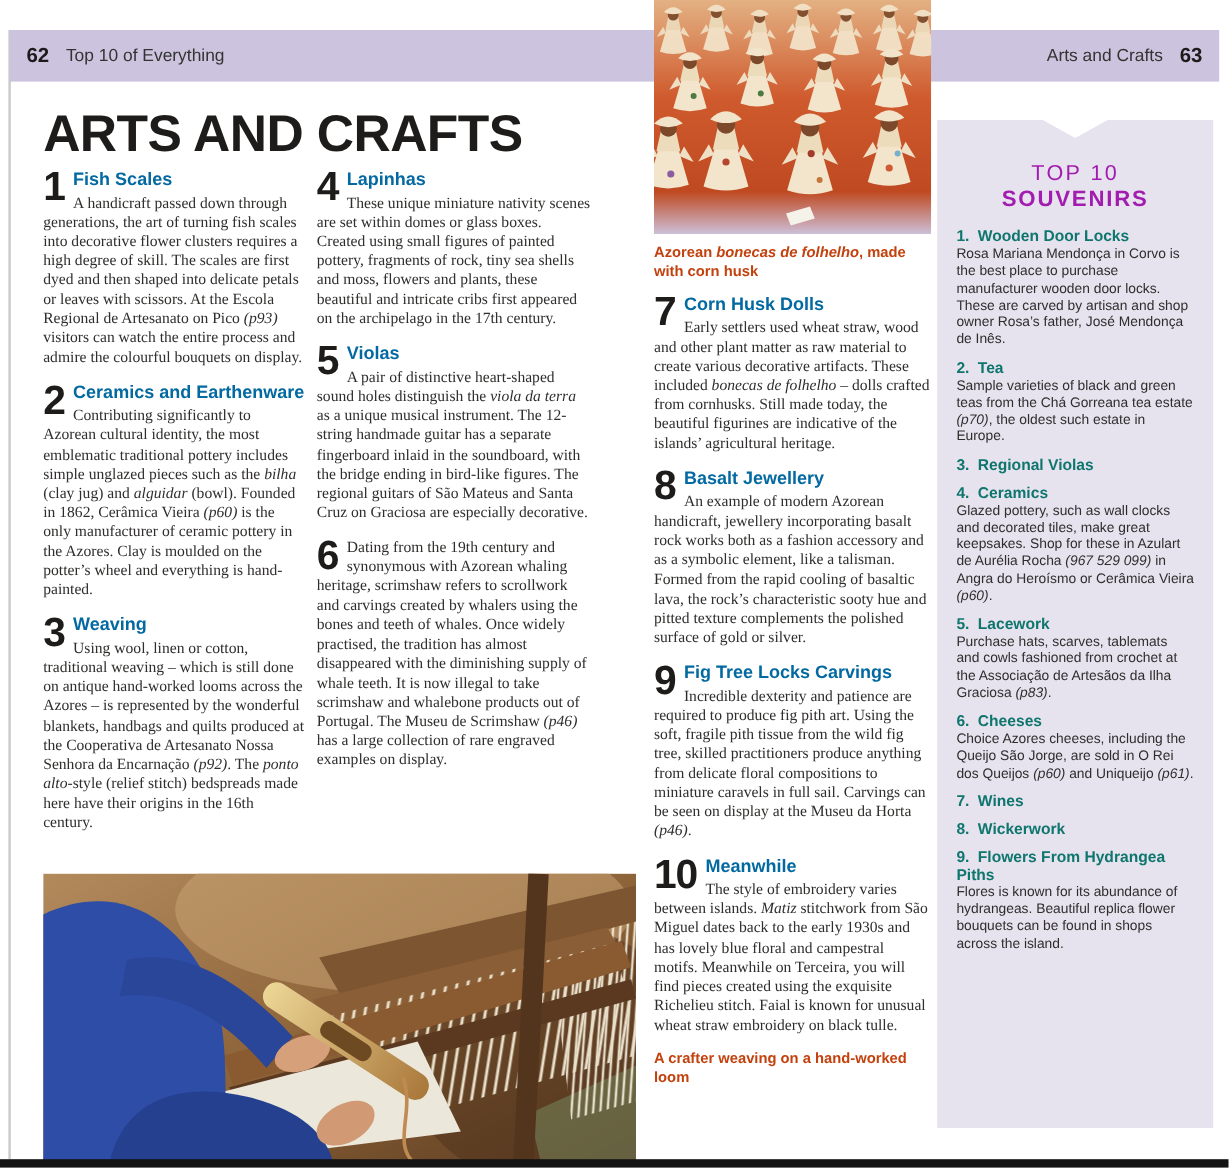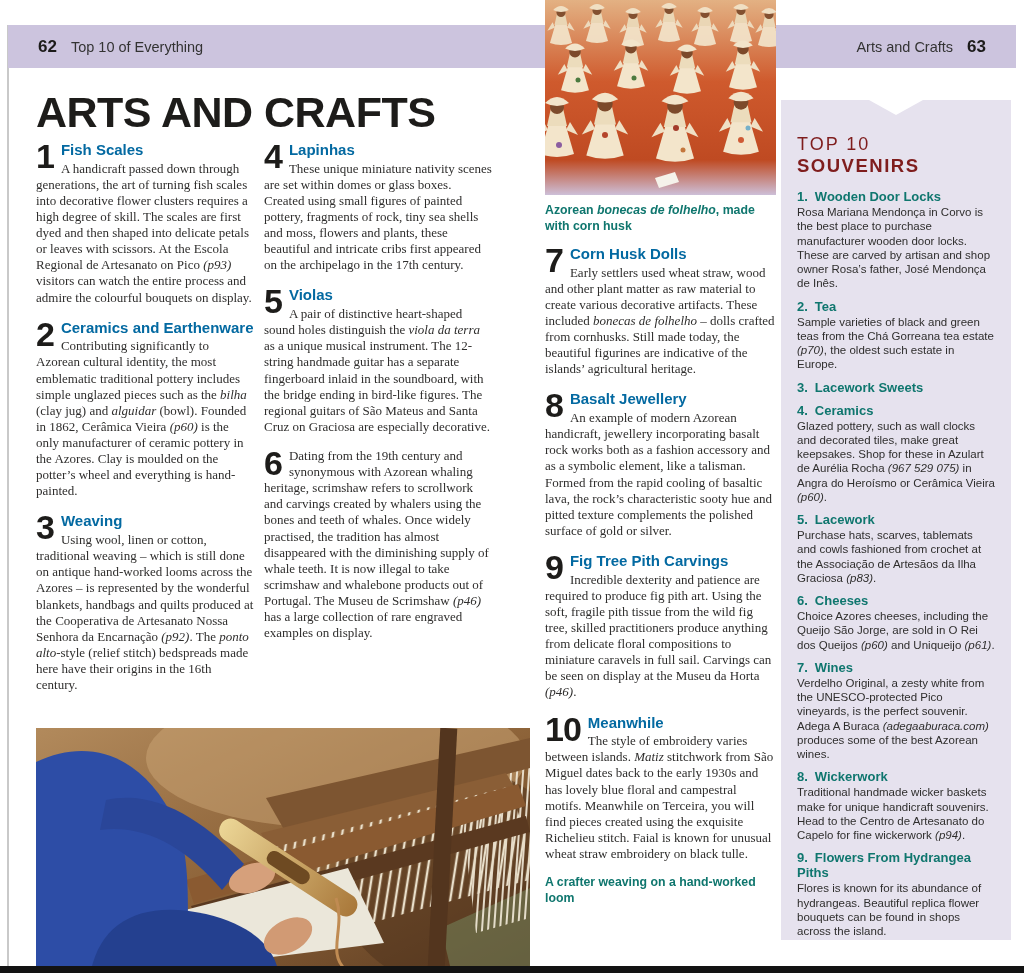--- a/index.html
+++ b/index.html
@@ -2,49 +2,49 @@
 <html><head>
 <meta charset="utf-8">
 <style>
   html,body{margin:0;padding:0;background:#ffffff;}
   .page{position:relative;width:1024px;height:978px;background:#ffffff;
         font-family:"Liberation Sans",sans-serif;overflow:hidden;color:#2f2e2d;}
   
   .edge-left{position:absolute;left:7px;top:25px;width:2px;height:941px;background:#c9c9c9;}
   .bottom-bar{position:absolute;left:0;top:966px;width:1024px;height:7px;background:#131313;}
   .band{position:absolute;left:8px;top:25px;width:1008px;height:43px;background:#ccc4de;
-        display:flex;align-items:center;justify-content:space-between;padding:0 30px;box-sizing:border-box;}
+        display:flex;align-items:center;justify-content:space-between;padding:0 14px;box-sizing:border-box;}
   .band .pnum{font-weight:bold;font-size:17px;color:#1c1b1a;}
   .band .sect{font-size:14.5px;color:#333;}
   .band .side{display:flex;align-items:center;gap:14px;}
   
   .title{position:absolute;left:36px;top:88px;font-size:43px;font-weight:bold;
          letter-spacing:-0.5px;color:#1d1c1a;margin:0;}
   
   .col{position:absolute;box-sizing:border-box;}
   .col1{left:36px;top:141px;width:218px;}
   .col2{left:264px;top:141px;width:230px;}
   .col3{left:545px;top:203px;width:231px;}
   .item{margin-bottom:13px;}
   .item .num{float:left;font-size:34px;line-height:26px;font-weight:bold;color:#1d1c1a;
              margin:2px 7px 0 0;letter-spacing:-1px;}
   .item h3{margin:0 0 2px 0;font-size:15px;line-height:1.18;color:#0369a1;}
   .item p{margin:0;font-size:13px;line-height:1.24;font-family:Liberation Serif, serif;}
-  .caption{font-size:12.3px;font-weight:bold;line-height:1.3;color:#0f766e;}
+  .caption{font-size:12.3px;font-weight:bold;line-height:1.3;color:#c2410c;}
   .cap-top{margin:0 0 10px 0;}
   .cap-bottom{margin:12px 0 0 0;}
   
   .photo-dolls{position:absolute;left:545px;top:0;width:231px;height:195px;}
   .photo-loom{position:absolute;left:36px;top:728px;width:494px;height:242px;}
   
   .sidebar{position:absolute;left:781px;top:100px;width:230px;height:840px;background:#e6e2ee;
            box-sizing:border-box;padding:30px 16px 10px 16px;overflow:hidden;}
   .notch{position:absolute;top:0;left:50%;transform:translateX(-50%);width:0;height:0;
          border-left:27px solid transparent;border-right:27px solid transparent;border-top:15px solid #ffffff;}
-  .sb-title{text-align:left;margin:4px 0 12px 0;color:#7f1d1d;}
+  .sb-title{text-align:center;margin:4px 0 12px 0;color:#a21caf;}
   .sb-title .l1{display:block;font-size:18px;letter-spacing:2px;font-weight:normal;}
   .sb-title .l2{display:block;font-size:18.5px;letter-spacing:1.5px;font-weight:bold;}
   .sb-entry h4{margin:8px 0 1px 0;font-size:13px;color:#0f766e;}
   .sb-entry h4 .n{margin-right:7px;}
   .sb-entry p{margin:0;font-size:11.5px;line-height:1.24;}
   i{font-style:italic;}
 </style>
 </head>
 <body>
 
@@ -160,21 +160,21 @@
       <h3>Corn Husk Dolls</h3>
       <p>Early settlers used wheat straw, wood and other plant matter as raw material to create various decorative artifacts. These included <i>bonecas de folhelho</i> – dolls crafted from cornhusks. Still made today, the beautiful figurines are indicative of the islands’ agricultural heritage.</p>
     </div>
     <div class="item">
       <span class="num">8</span>
       <h3>Basalt Jewellery</h3>
       <p>An example of modern Azorean handicraft, jewellery incorporating basalt rock works both as a fashion accessory and as a symbolic element, like a talisman. Formed from the rapid cooling of basaltic lava, the rock’s characteristic sooty hue and pitted texture complements the polished surface of gold or silver.</p>
     </div>
     <div class="item">
       <span class="num">9</span>
-      <h3>Fig Tree Pith Carvings</h3>
+      <h3>Fig Tree Locks Carvings</h3>
       <p>Incredible dexterity and patience are required to produce fig pith art. Using the soft, fragile pith tissue from the wild fig tree, skilled practitioners produce anything from delicate floral compositions to miniature caravels in full sail. Carvings can be seen on display at the Museu da Horta <i>(p46)</i>.</p>
     </div>
     <div class="item">
       <span class="num">10</span>
       <h3>Meanwhile</h3>
       <p>The style of embroidery varies between islands. <i>Matiz</i> stitchwork from São Miguel dates back to the early 1930s and has lovely blue floral and campestral motifs. Meanwhile on Terceira, you will find pieces created using the exquisite Richelieu stitch. Faial is known for unusual wheat straw embroidery on black tulle.</p>
     </div>
     <p class="caption cap-bottom">A crafter weaving on a hand-worked loom</p>
   </section>
 
@@ -187,41 +187,39 @@
 
     <div class="sb-entry">
       <h4><span class="n">1.</span><span>Wooden Door Locks</span></h4>
       <p>Rosa Mariana Mendonça in Corvo is the best place to purchase manufacturer wooden door locks. These are carved by artisan and shop owner Rosa’s father, José Mendonça de Inês.</p>
     </div>
     <div class="sb-entry">
       <h4><span class="n">2.</span><span>Tea</span></h4>
       <p>Sample varieties of black and green teas from the Chá Gorreana tea estate <i>(p70)</i>, the oldest such estate in Europe.</p>
     </div>
     <div class="sb-entry">
-      <h4><span class="n">3.</span><span>Lacework Sweets</span></h4>
+      <h4><span class="n">3.</span><span>Regional Violas</span></h4>
     </div>
     <div class="sb-entry">
       <h4><span class="n">4.</span><span>Ceramics</span></h4>
-      <p>Glazed pottery, such as wall clocks and decorated tiles, make great keepsakes. Shop for these in Azulart de Aurélia Rocha <i>(967 529 075)</i> in Angra do Heroísmo or Cerâmica Vieira <i>(p60)</i>.</p>
+      <p>Glazed pottery, such as wall clocks and decorated tiles, make great keepsakes. Shop for these in Azulart de Aurélia Rocha <i>(967 529 099)</i> in Angra do Heroísmo or Cerâmica Vieira <i>(p60)</i>.</p>
     </div>
     <div class="sb-entry">
       <h4><span class="n">5.</span><span>Lacework</span></h4>
       <p>Purchase hats, scarves, tablemats and cowls fashioned from crochet at the Associação de Artesãos da Ilha Graciosa <i>(p83)</i>.</p>
     </div>
     <div class="sb-entry">
       <h4><span class="n">6.</span><span>Cheeses</span></h4>
       <p>Choice Azores cheeses, including the Queijo São Jorge, are sold in O Rei dos Queijos <i>(p60)</i> and Uniqueijo <i>(p61)</i>.</p>
     </div>
     <div class="sb-entry">
       <h4><span class="n">7.</span><span>Wines</span></h4>
-      <p>Verdelho Original, a zesty white from the UNESCO-protected Pico vineyards, is the perfect souvenir. Adega A Buraca <i>(adegaaburaca.com)</i> produces some of the best Azorean wines.</p>
     </div>
     <div class="sb-entry">
       <h4><span class="n">8.</span><span>Wickerwork</span></h4>
-      <p>Traditional handmade wicker baskets make for unique handicraft souvenirs. Head to the Centro de Artesanato do Capelo for fine wickerwork <i>(p94)</i>.</p>
     </div>
     <div class="sb-entry">
       <h4><span class="n">9.</span><span>Flowers From Hydrangea Piths</span></h4>
       <p>Flores is known for its abundance of hydrangeas. Beautiful replica flower bouquets can be found in shops across the island.</p>
     </div>
 
   </aside>
 
   <div class="photo-loom">
     <svg viewBox="0 0 494 242" width="494" height="242" preserveAspectRatio="none">

